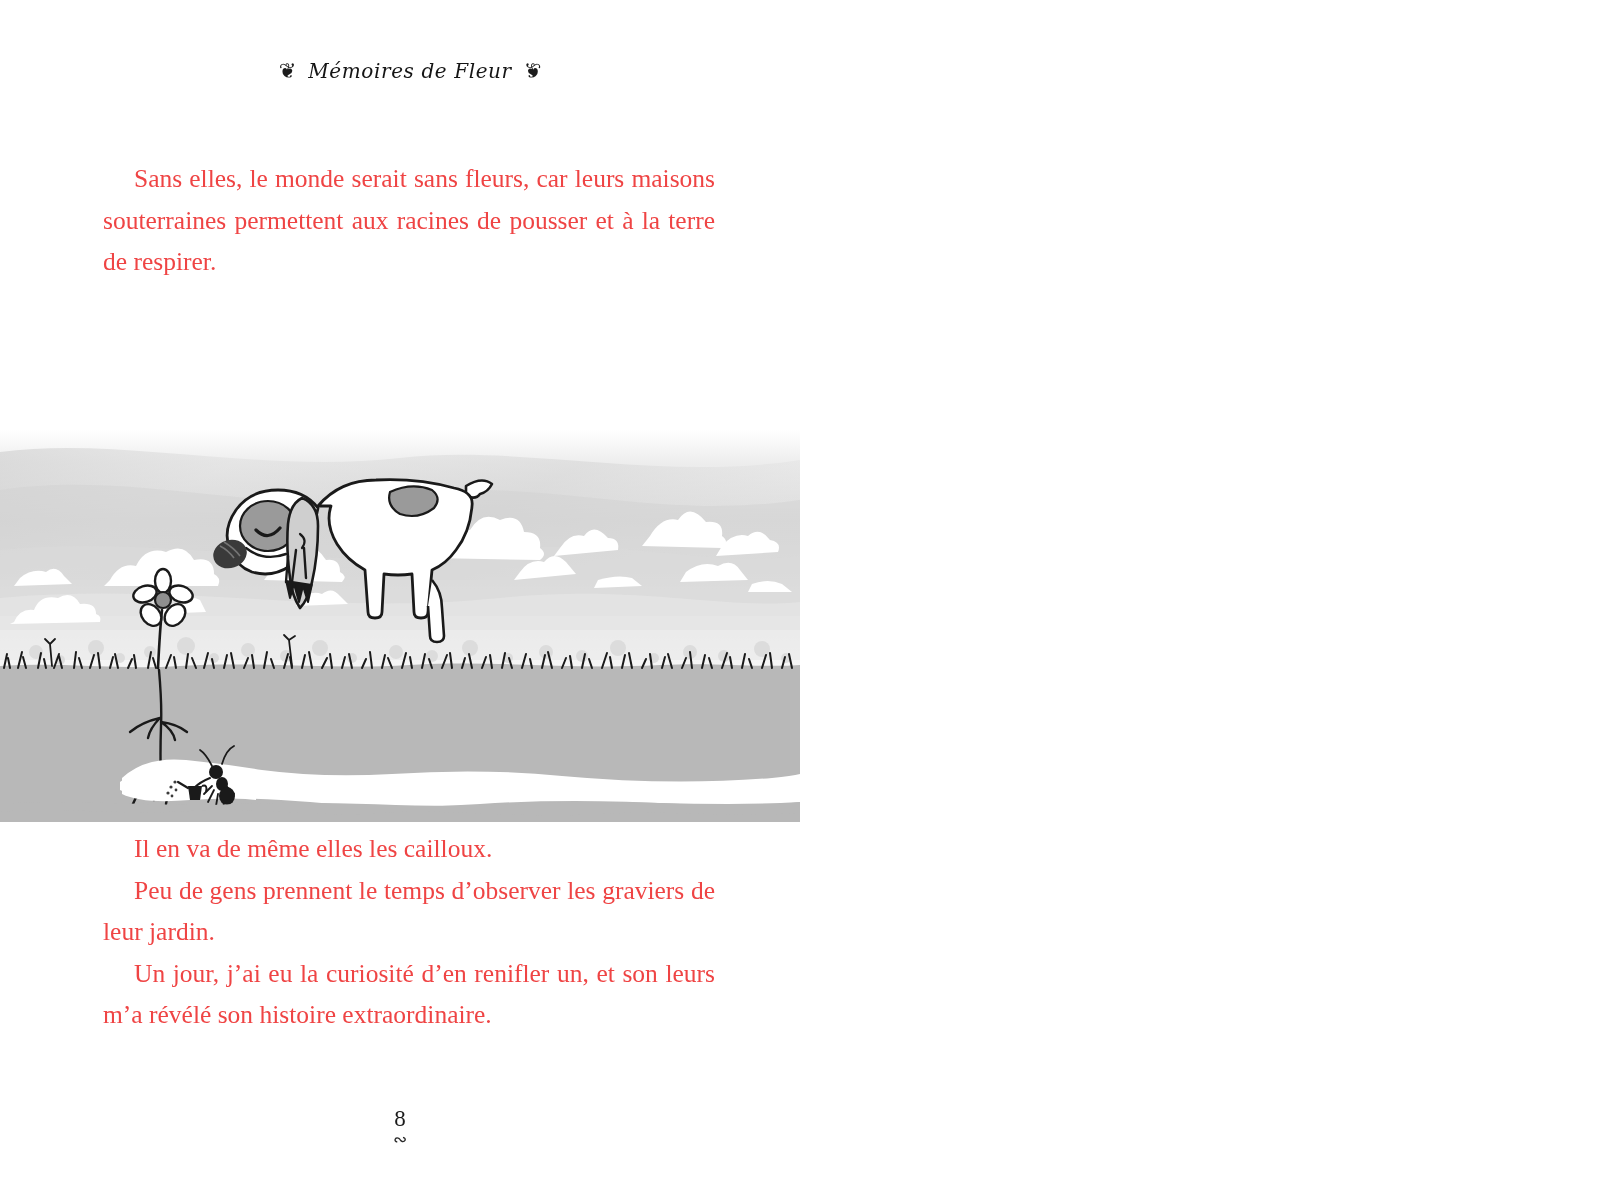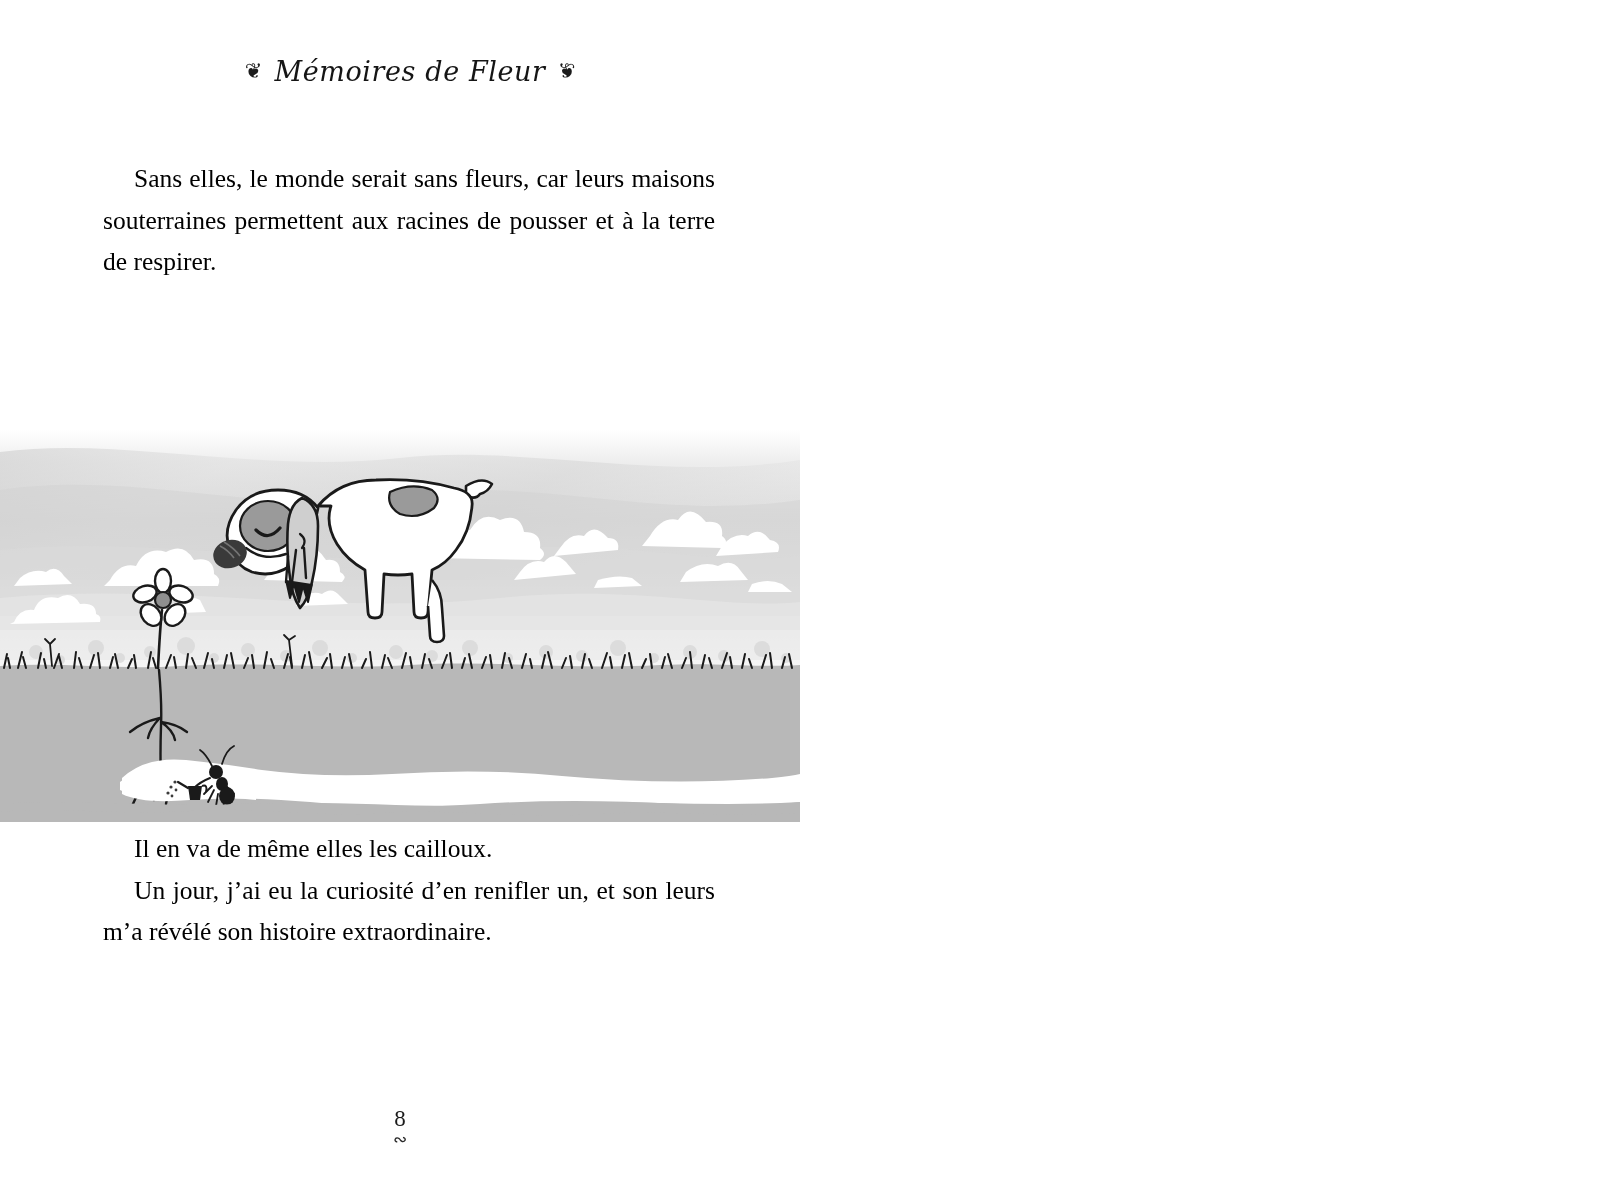--- a/index.html
+++ b/index.html
@@ -50,33 +50,33 @@
     font-size: 21px;
     line-height: 1;
     font-family: "DejaVu Serif", serif;
   }
   .flourish.pre  { margin-right: 12px; transform: scaleX(1); }
   .flourish.post { margin-left: 12px; transform: scaleX(-1); }
 
   .head-script {
     font-family: "DejaVu Serif", serif;
     font-style: italic;
-    font-size: 27px;
+    font-size: 20px;
     letter-spacing: 0.6px;
     color: #151515;
   }
 
   
   .column {
     position: absolute;
     font-size: 25.5px;
     line-height: 41.5px;
     text-align: justify;
     text-justify: inter-word;
-    color: #000000;
+    color: #ef4444;
     -webkit-hyphens: none;
     hyphens: none;
   }
   .col-left  { left: 103px; width: 612px; }
 
   .block-top-left    { top: 158px; }
   .block-bottom-left { top: 828px; }
 
   .column p {
     margin: 0;
@@ -362,20 +362,21 @@
           <path d="M0,374 C80,368 160,378 240,374 C340,369 420,380 520,374 C620,368 700,378 800,372 L800,392 L0,392 Z" fill="#b8b8b8"></path>
 
           <path d="M0,382 C60,376 120,386 190,381 C260,376 310,388 380,383 C450,378 520,389 600,384 C670,380 730,388 800,383 L800,392 L0,392 Z" fill="#b8b8b8"></path>
           <path d="M0,386 C60,380 120,390 190,385 C260,380 310,392 380,387 C450,382 520,393 600,388 C670,384 730,392 800,387 L800,392 L0,392 Z" fill="#ffffff" opacity="0"></path>
         </g>
       </svg>
     </div>
 
     <div class="column col-left block-bottom-left">
       <p>Il en va de même elles les cailloux.</p>
+      <p>Peu de gens prennent le temps d’observer les graviers de leur jardin.</p>
       <p>Un jour, j’ai eu la curiosité d’en renifler un, et son leurs m’a révélé son histoire extraordinaire.</p>
     </div>
 
     <div class="folio folio-left">
       <div class="folio-num">8</div>
       <div class="folio-orn">∾</div>
     </div>
   </div>
 
   <div class="page page-right">

